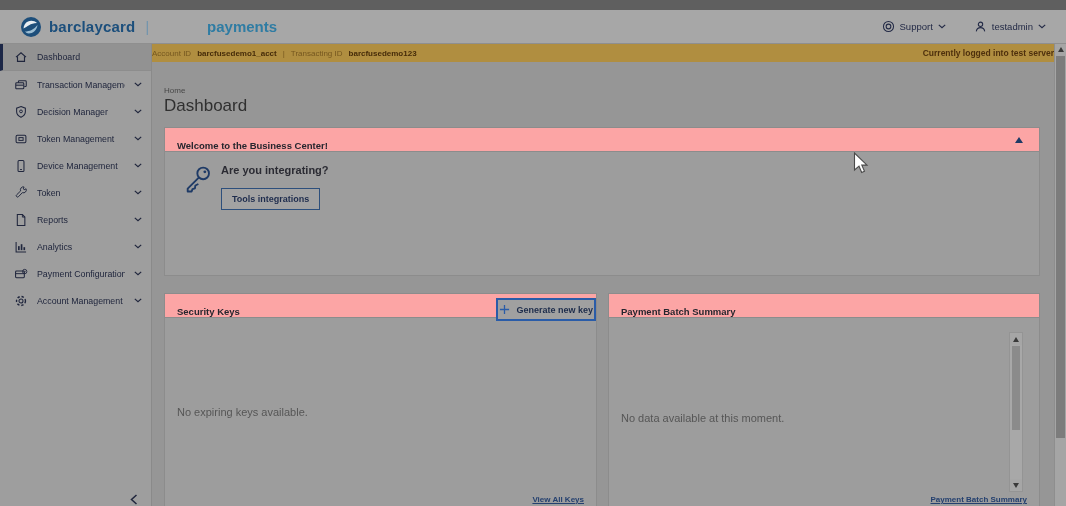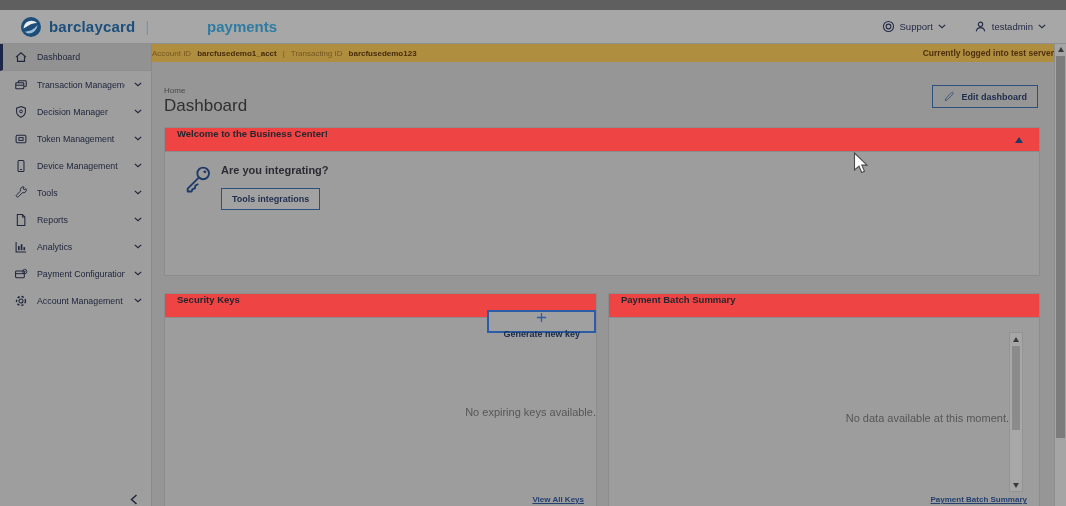--- a/index.html
+++ b/index.html
@@ -46,41 +46,41 @@
   
   .main { position:absolute; left:152px; top:62px; width:902px; height:444px; }
   .breadcrumb { position:absolute; left:12px; top:24px; font-size:8px; color:#474747; }
   .page-title { position:absolute; left:12px; top:34px; font-size:17px; color:#303030; }
   .edit-btn { position:absolute; right:16px; top:23px; height:23px; display:flex; align-items:center; gap:6px;
     padding:0 10px; border:1px solid #2d4f7c; color:#1e2c4d; font-size:9px; font-weight:bold;
     background:transparent; cursor:pointer; }
   .edit-btn svg { width:12px; height:12px; display:block; color:#2d4f7c; }
 
   .panel { position:absolute; background:#9d9d9d; border:1px solid #8c8c8c; }
-  .panel-header { height:24px; background:#ef4444; border-bottom:1px solid #8c8c8c; display:flex;
-    align-items:flex-start; padding:0 12px; font-size:9.5px; font-weight:bold; color:#26262e; position:relative; }
+  .panel-header { height:24px; background:#fca5a5; border-bottom:1px solid #8c8c8c; display:flex;
+    align-items:flex-end; padding:0 12px; font-size:9.5px; font-weight:bold; color:#26262e; position:relative; }
   .collapse-toggle { position:absolute; right:16px; top:9px; width:0; height:0; cursor:pointer;
     border-left:4px solid transparent; border-right:4px solid transparent; border-bottom:6px solid #1e3a66; }
 
   .welcome-panel { left:12px; top:65px; width:876px; height:149px; }
   .welcome-body { display:flex; padding:12px 0 0 18px; gap:8px; }
   .key-glyph svg { width:30px; height:30px; display:block; color:#1e3a66; }
   .welcome-text { width:128px; }
   .welcome-heading { font-size:11px; font-weight:bold; color:#2b2b33; margin-bottom:3px; }
   .welcome-copy { font-size:8.5px; color:#787878; line-height:1.45; }
   .review-btn { margin-top:9px; height:22px; padding:0 10px; border:1px solid #2d4f7c;
     background:rgba(255,255,255,0.05); font-size:9px; font-weight:bold; color:#1e2c4d; cursor:pointer;
     font-family:inherit; }
 
   .security-panel { left:12px; top:231px; width:433px; height:215px; }
-  .generate-btn { position:absolute; right:0; top:16px; height:23px; display:flex; align-items:center; gap:6px;
-    padding:0 14px; border:2px solid #2a5ca8; color:#1c2b4a; font-size:9px; font-weight:bold;
-    background:#a0a0a0; cursor:pointer;flex-direction:column; }
+  .generate-btn { position:absolute; right:0; top:4px; height:23px; display:flex; align-items:center; gap:6px;
+    padding:0 1px; border:2px solid #2a5ca8; color:#1c2b4a; font-size:9px; font-weight:bold;
+    background:#a0a0a0; cursor:pointer; }
   .generate-btn svg { width:11px; height:11px; display:block; color:#2a5ca8; }
-  .panel-empty { position:absolute; left:12px; right:0; text-align:right; font-size:11px; color:#565656; }
+  .panel-empty { position:absolute; left:12px; right:0; text-align:left; font-size:11px; color:#565656; }
   .security-panel .panel-empty { top:112px; }
   .payment-panel .panel-empty { top:118px; right:30px; }
   .panel-footer-link { position:absolute; right:12px; bottom:3px; font-size:8px; font-weight:bold;
     color:#24406f; text-decoration:underline; cursor:pointer; }
 
   .payment-panel { left:456px; top:231px; width:432px; height:215px; }
   .inner-scrollbar { position:absolute; right:16px; top:38px; width:14px; height:160px; background:#a8a8a8;
     border:1px solid #949494; }
   .scroll-btn { position:absolute; left:0; right:0; height:12px; display:flex; align-items:center;
     justify-content:center; background:#a6a6a6; cursor:pointer; }
@@ -218,21 +218,21 @@
               <path d="M1 1l4 3.6L9 1" fill="none" stroke="currentColor" stroke-width="1.5"></path>
             </svg>
           </span>
         </div>
         <div class="nav-item">
           <span class="nav-icon">
             <svg viewBox="0 0 16 16">
               <path d="M13.8 3.2l-2.2 1-1-.9.9-2.2a3.3 3.3 0 0 0-3.9 4.5l-4.4 4.3a1.5 1.5 0 1 0 2.1 2.1l4.3-4.4a3.3 3.3 0 0 0 4.2-4.4z" fill="none" stroke="currentColor" stroke-width="1.1"></path>
             </svg>
           </span>
-          <span class="nav-label">Tools</span>
+          <span class="nav-label">Token</span>
           <span class="nav-chevron">
             <svg viewBox="0 0 10 6">
               <path d="M1 1l4 3.6L9 1" fill="none" stroke="currentColor" stroke-width="1.5"></path>
             </svg>
           </span>
         </div>
         <div class="nav-item">
           <span class="nav-icon">
             <svg viewBox="0 0 16 16">
               <path d="M3.8 1.8h5.8l2.8 2.8v9.6H3.8z" fill="none" stroke="currentColor" stroke-width="1.2"></path>
@@ -307,28 +307,20 @@
       <span class="ctx-div">|</span>
       <span class="ctx-label">Transacting ID</span>
       <span class="ctx-value">barcfusedemo123</span>
     </div>
     <span class="ctx-status">Currently logged into test server</span>
   </div>
 
   <div class="main">
     <div class="breadcrumb">Home</div>
     <div class="page-title">Dashboard</div>
-    <button class="edit-btn">
-      <span>
-          <svg viewBox="0 0 16 16">
-            <path d="M3 13l1-3.4L11.6 2a1.35 1.35 0 0 1 1.9 1.9L5.9 11.5 3 13z" fill="none" stroke="currentColor" stroke-width="1.1"></path>
-          </svg>
-        </span>
-      <span>Edit dashboard</span>
-    </button>
 
     <div class="panel welcome-panel">
       <div class="panel-header">
         <span>Welcome to the Business Center!</span>
         <span class="collapse-toggle"></span>
       </div>
       <div class="welcome-body">
         <span class="key-glyph">
             <svg viewBox="0 0 32 32">
               <circle cx="21.5" cy="10" r="6.2" fill="none" stroke="currentColor" stroke-width="2"></circle>

